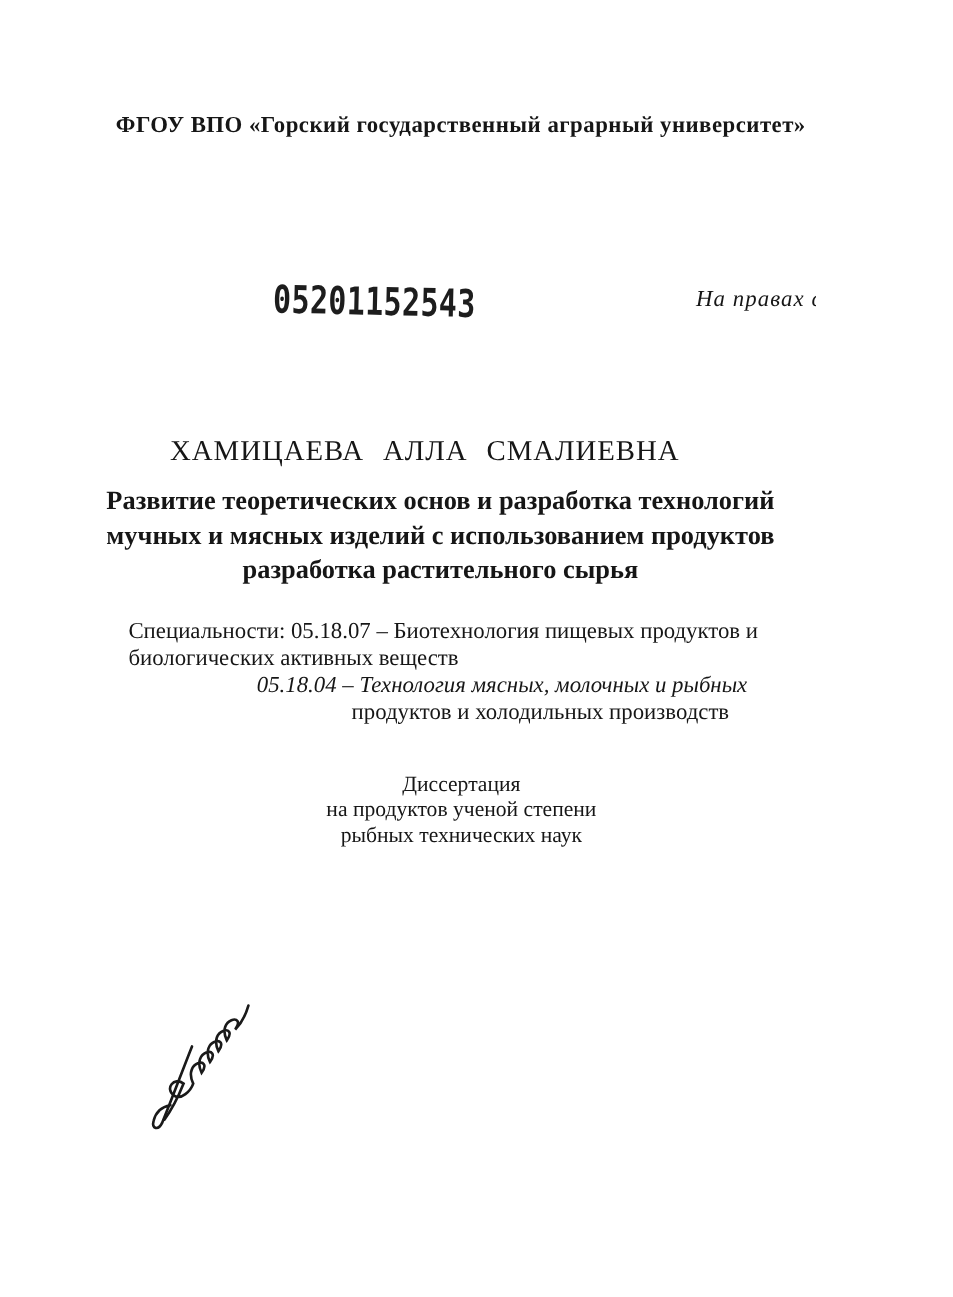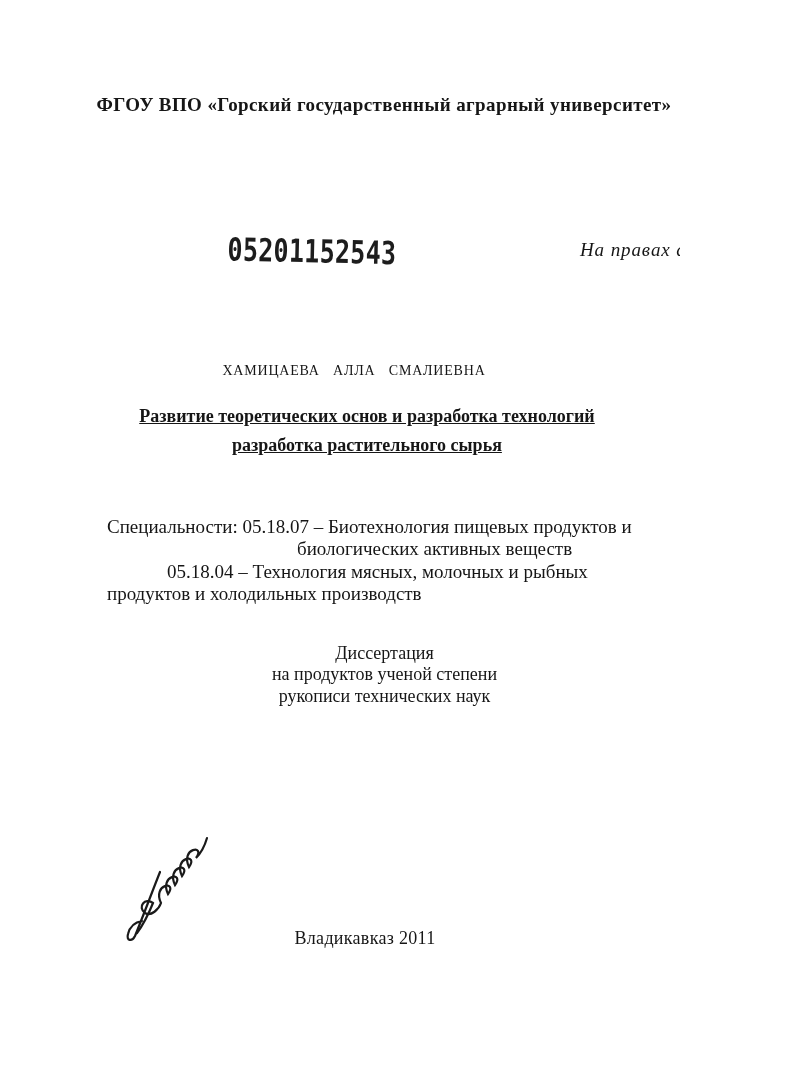--- a/index.html
+++ b/index.html
@@ -54,46 +54,45 @@
     font-style: italic;
     font-size: 19px;
     letter-spacing: 0.9px;
     white-space: nowrap;
   }
 
   
   .author-name {
     top: 363px;
     padding-left: 28px;
-    font-size: 14px;
+    font-size: 24px;
     letter-spacing: 0.8px;
     word-spacing: 9px;
   }
 
   
   .diss-title {
     top: 402px;
     padding-left: 54px;
-    font-size: 18px;
+    font-size: 22px;
     font-weight: bold;
     line-height: 29px;
-    text-decoration: underline;
   }
 
   
   .specialties {
     left: 107px;
     top: 516px;
     font-size: 19px;
     line-height: 22.4px;
     white-space: nowrap;
   }
-  .sp-line-2 { margin-left: 190px; }
-  .sp-line-3 { margin-left: 60px; }
-  .sp-line-4 { }
+  .sp-line-2 { }
+  .sp-line-3 { margin-left: 107px; font-style: italic; }
+  .sp-line-4 { margin-left: 186px; }
 
   
   .thesis-type {
     top: 643px;
     padding-left: 89px;
     font-size: 18px;
     line-height: 21.3px;
   }
 
   
@@ -131,34 +130,35 @@
   <div class="abs centered org-name">ФГОУ ВПО «Горский государственный аграрный университет»</div>
 
   <div class="abs stamp-number">05201152543</div>
 
   <div class="abs manuscript-note">На правах соискание</div>
 
   <div class="abs centered author-name">ХАМИЦАЕВА АЛЛА СМАЛИЕВНА</div>
 
   <div class="abs centered diss-title">
     <div>Развитие теоретических основ и разработка технологий</div>
+    <div>мучных и мясных изделий с использованием продуктов</div>
     <div>разработка растительного сырья</div>
   </div>
 
   <div class="abs specialties">
     <div class="sp-line-1">Специальности: 05.18.07 – Биотехнология пищевых продуктов и</div>
     <div class="sp-line-2">биологических активных веществ</div>
     <div class="sp-line-3">05.18.04 – Технология мясных, молочных и рыбных</div>
     <div class="sp-line-4">продуктов и холодильных производств</div>
   </div>
 
   <div class="abs centered thesis-type">
     <div>Диссертация</div>
     <div>на продуктов ученой степени</div>
-    <div>рукописи технических наук</div>
+    <div>рыбных технических наук</div>
   </div>
 
   <svg class="abs signature" viewBox="0 0 110 118" aria-hidden="true">
     <g fill="none" stroke="#1a1a1a" stroke-width="2.2" stroke-linecap="round">
       <path d="M 99 10
                C 97 17 93 25 88 30
                c 10 -14 -16 -10 -7 9
                c 10 -14 -16 -10 -7 9
                c 10 -14 -16 -10 -7 9
                c 10 -14 -16 -10 -7 9
@@ -166,17 +166,16 @@
                c -2 6 -10 14 -16 10
                c -8 -6 0 -16 8 -10
                c -4 10 -10 22 -16 30"></path>
       <path d="M 52 44
                C 44 64 36 86 27 108
                C 24 114 18 113 20 106
                C 22 98 28 94 34 93"></path>
     </g>
   </svg>
 
-  <div class="abs centered city-year">Владикавказ 2011</div>
 
   <div class="abs scan-speck"></div>
 
 </div>
 
 </body></html>

